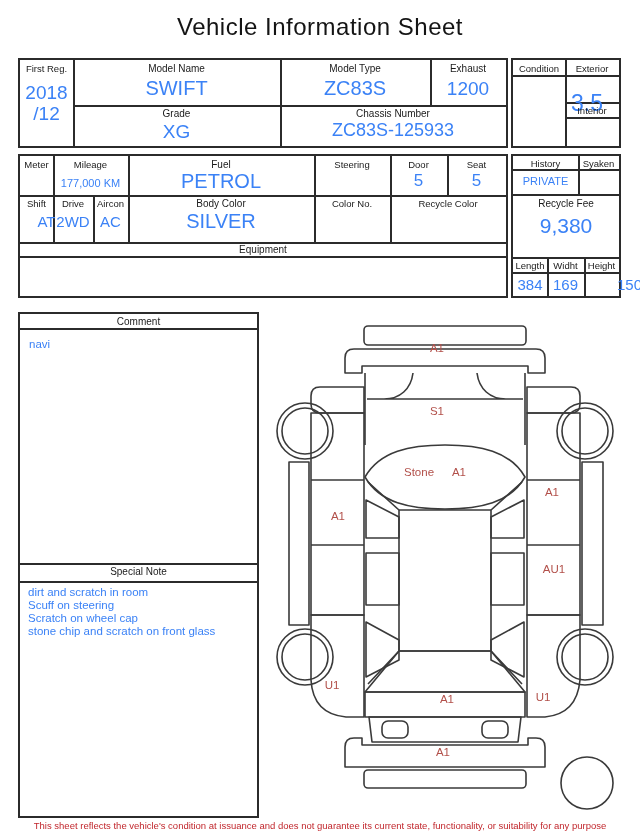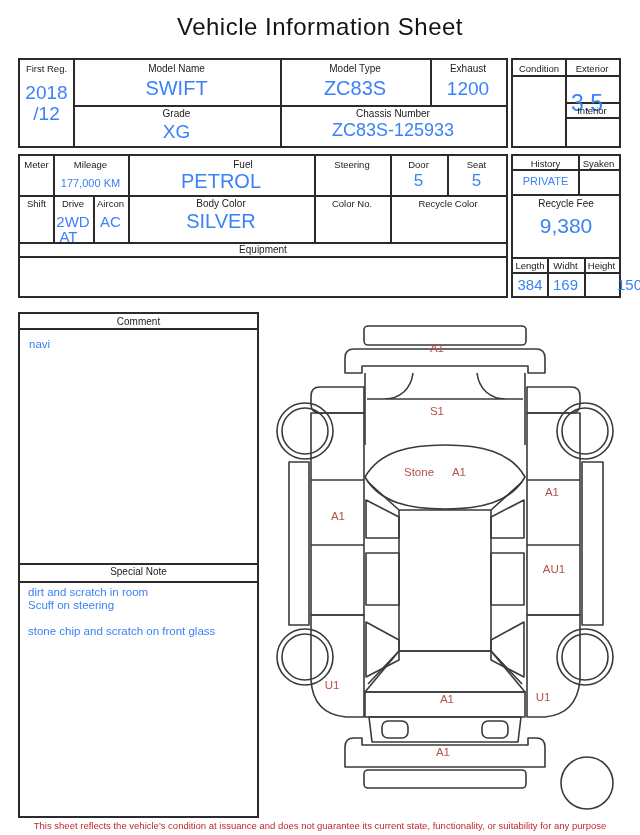--- a/index.html
+++ b/index.html
@@ -76,38 +76,38 @@
     <div class="vl" style="left:33px;top:39px;height:47px;"></div>
     <div class="vl" style="left:73px;top:39px;height:47px;"></div>
     <div class="vl" style="left:108px;top:39px;height:47px;"></div>
     <div class="vl" style="left:294px;top:39px;height:47px;"></div>
     <div class="vl" style="left:370px;top:39px;height:47px;"></div>
     <div class="hl" style="left:0;top:86px;right:0;"></div>
     <div class="hl" style="left:0;top:100px;right:0;"></div>
 
     <div class="hdr sm" style="left:0;top:3px;width:33px;">Meter</div>
     <div class="hdr sm" style="left:33px;top:3px;width:75px;">Mileage</div>
-    <div class="hdr" style="left:108px;top:3px;width:186px;padding-left:22px;">Fuel</div>
+    <div class="hdr" style="left:108px;top:3px;width:186px;">Fuel</div>
     <div class="hdr sm" style="left:294px;top:3px;width:76px;">Steering</div>
     <div class="hdr sm" style="left:370px;top:3px;width:57px;">Door</div>
     <div class="hdr sm" style="left:427px;top:3px;width:59px;">Seat</div>
 
     <div class="val" style="left:33px;top:21px;width:75px;font-size:11px;">177,000 KM</div>
     <div class="val big" style="left:108px;top:14px;width:186px;">PETROL</div>
     <div class="val" style="left:370px;top:15px;width:57px;font-size:17px;">5</div>
     <div class="val" style="left:427px;top:15px;width:59px;font-size:17px;">5</div>
 
     <div class="hdr sm" style="left:0;top:42px;width:33px;">Shift</div>
     <div class="hdr sm" style="left:33px;top:42px;width:40px;">Drive</div>
     <div class="hdr sm" style="left:73px;top:42px;width:35px;">Aircon</div>
     <div class="hdr" style="left:108px;top:42px;width:186px;">Body Color</div>
     <div class="hdr sm" style="left:294px;top:42px;width:76px;">Color No.</div>
     <div class="hdr sm" style="left:370px;top:42px;width:116px;">Recycle Color</div>
 
-    <div class="val" style="left:0;top:72px;width:33px;font-size:15px;margin-left:32px;">AT</div>
+    <div class="val" style="left:0;top:57px;width:53px;font-size:15px;">AT</div>
     <div class="val" style="left:33px;top:57px;width:40px;font-size:15px;">2WD</div>
     <div class="val" style="left:73px;top:57px;width:35px;font-size:15px;">AC</div>
     <div class="val big" style="left:108px;top:54px;width:186px;">SILVER</div>
 
     <div class="hdr" style="left:0;top:88px;width:486px;">Equipment</div>
   </div>
 
   <div class="box" style="left:511px;top:154px;width:110px;height:144px;">
     <div class="vl" style="left:65px;top:0;height:38px;"></div>
     <div class="hl" style="left:0;top:13px;right:0;"></div>
@@ -133,20 +133,21 @@
   <div class="box" style="left:18px;top:312px;width:241px;height:506px;">
     <div class="hl" style="left:0;top:14px;right:0;"></div>
     <div class="hdr" style="left:0;top:2px;width:237px;">Comment</div>
     <div class="val" style="left:9px;top:24px;width:220px;font-size:11.5px;text-align:left;">navi</div>
 
     <div class="hl" style="left:0;top:249px;right:0;"></div>
     <div class="hdr" style="left:0;top:252px;width:237px;">Special Note</div>
     <div class="hl" style="left:0;top:267px;right:0;"></div>
     <div class="val" style="left:8px;top:272px;width:225px;font-size:11.5px;text-align:left;line-height:13px;white-space:normal;">dirt and scratch in room</div>
     <div class="val" style="left:8px;top:285px;width:225px;font-size:11.5px;text-align:left;line-height:13px;white-space:normal;">Scuff on steering</div>
+    <div class="val" style="left:8px;top:298px;width:225px;font-size:11.5px;text-align:left;line-height:13px;white-space:normal;">Scratch on wheel cap</div>
     <div class="val" style="left:8px;top:311px;width:225px;font-size:11.5px;text-align:left;line-height:13px;white-space:normal;">stone chip and scratch on front glass</div>
   </div>
 
   <svg class="car" width="362" height="500" viewBox="0 0 362 500">
     <rect x="92" y="14" width="162" height="19" rx="4"></rect>
     <path d="M82,37 H264 Q273,37 273,46 V61 H256 V54 H90 V61 H73 V46 Q73,37 82,37 Z"></path>
     <path d="M93,61 V133 M253,61 V133"></path>
     <path d="M95,87 H251 M141,61 C139,77 128,87 112,87 M205,61 C207,77 218,87 234,87"></path>
     <path d="M93,165 C108,139 138,133 173,133 C208,133 238,139 253,165 C238,191 208,197 173,197 C138,197 108,191 93,165 Z"></path>
     <path d="M127,198 H219 M127,339 H219 M127,198 V339 M219,198 V339"></path>

